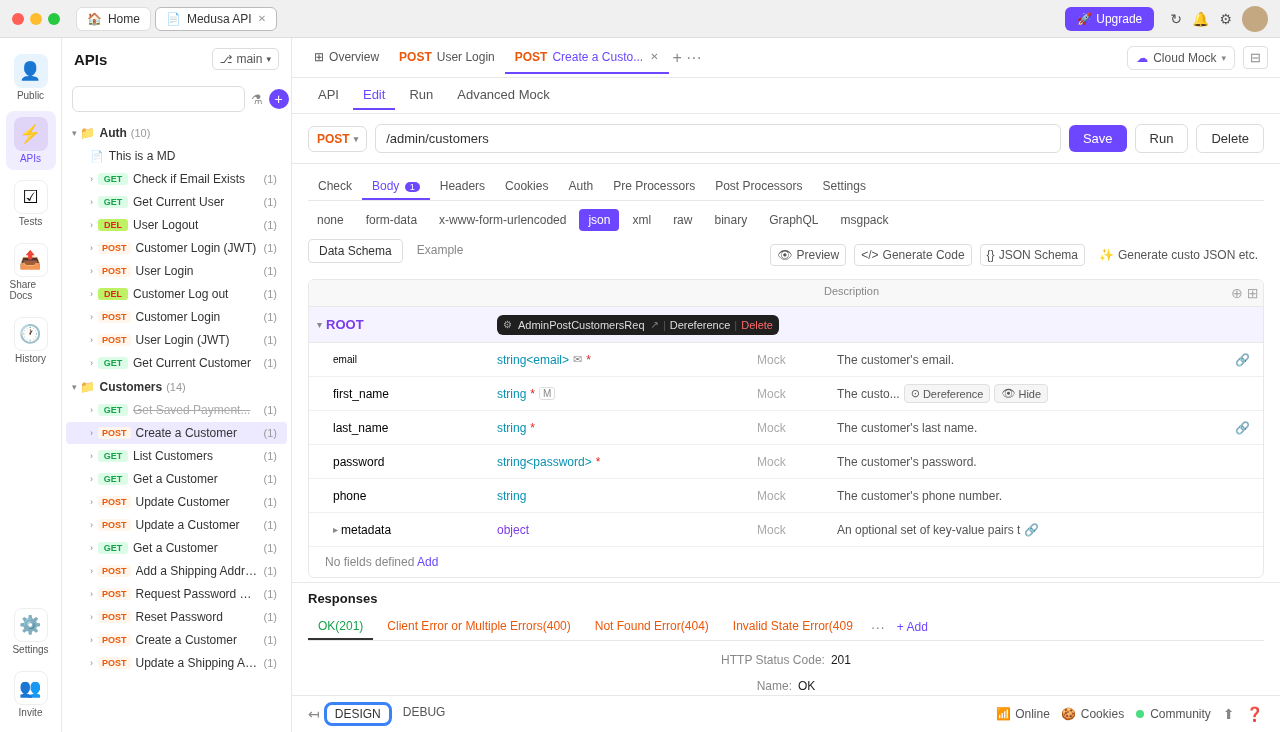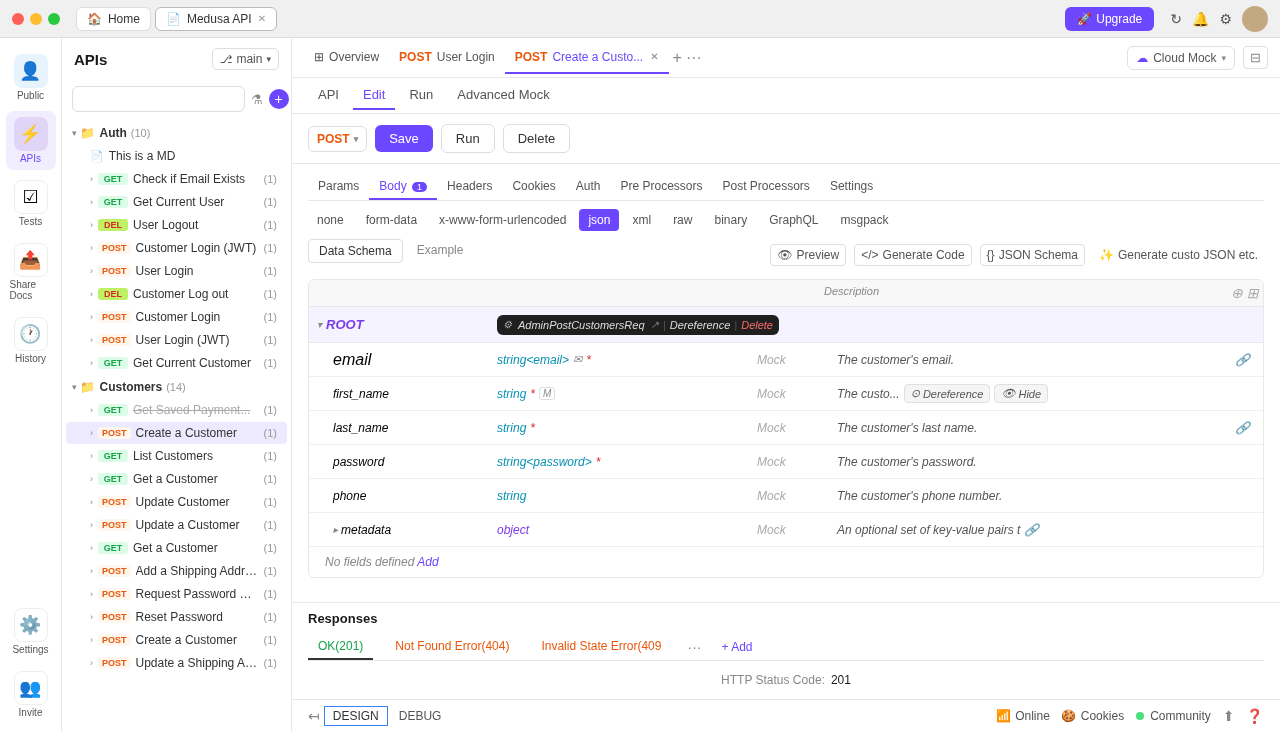--- a/index.html
+++ b/index.html
@@ -97,53 +97,53 @@
 
     
     .schema-tabs { display: flex; align-items: flex-start; gap: 4px; margin-bottom: 8px; }
     .schema-tab { padding: 4px 10px; border-radius: 4px; font-size: 12px; cursor: pointer; }
     .schema-tab.active { background: #fff; border: 1px solid #ddd; color: #333; }
     .schema-tab:not(.active) { color: #888; }
     .schema-actions { display: flex; align-items: center; gap: 8px; margin-left: auto; font-size: 12px; color: #555; }
     .schema-action { display: flex; align-items: center; gap: 4px; cursor: pointer; padding: 3px 6px; border: 1px solid #ddd; border-radius: 4px; }
 
     
-    .schema-table { border: 1px solid #e8e8e8; border-radius: 6px; overflow: hidden; margin-bottom: 24px; font-style: italic; }
+    .schema-table { border: 1px solid #e8e8e8; border-radius: 6px; overflow: hidden; margin-bottom: 4px; }
 
     
     .inline-actions { display: flex; gap: 4px; }
     .inline-btn { display: flex; align-items: center; gap: 3px; background: #f5f5f5; border: 1px solid #e0e0e0; border-radius: 4px; padding: 2px 6px; font-size: 11px; cursor: pointer; color: #555; }
 
     
     .no-fields-row { padding: 8px 16px; font-size: 12px; color: #888; }
     .no-fields-row a { color: #6c47ff; text-decoration: none; cursor: pointer; }
 
     
     .responses-section { padding: 8px 16px; border-top: 1px solid #e8e8e8; }
-    .response-tabs { display: flex; align-items: center; gap: 12px; overflow-x: auto; margin-bottom: 8px; border-bottom: 1px solid #e8e8e8; }
+    .response-tabs { display: flex; align-items: center; gap: 4px; overflow-x: auto; margin-bottom: 8px; border-bottom: 1px solid #e8e8e8; }
     .response-tab { padding: 5px 10px; font-size: 12px; color: #555; cursor: pointer; white-space: nowrap; border-bottom: 2px solid transparent; }
     .response-tab.active { color: #1a1a1a; border-bottom-color: #333; font-weight: 500; }
     .response-tab.ok { color: #16a34a; }
     .response-tab.error4 { color: #ea580c; }
     .response-tab.auth { color: #ea580c; }
     .response-tab.notfound { color: #ea580c; }
     .response-tab.invalid { color: #ea580c; }
     .response-details { display: flex; align-items: center; gap: 12px; font-size: 12px; padding: 4px 0; flex-wrap: wrap; flex-direction: column; }
     .response-detail-item { display: flex; align-items: center; gap: 6px; }
     .response-detail-label { color: #888; }
     .response-detail-value { font-weight: 500; color: #1a1a1a; }
     .content-type-selector { display: flex; align-items: center; gap: 4px; cursor: pointer; }
 
     
     .bottom-bar { display: flex; align-items: center; justify-content: space-between; padding: 6px 16px; border-top: 1px solid #e8e8e8; background: #fff; font-size: 12px; color: #555; min-height: 32px; }
     .bottom-left { display: flex; align-items: center; gap: 4px; }
     .bottom-right { display: flex; align-items: center; gap: 12px; }
     .design-debug { display: flex; gap: 2px; }
     .design-btn { padding: 2px 8px; cursor: pointer; color: #555; font-size: 12px; border: 1px solid transparent; }
-    .design-btn.active { border: 1px solid #3b82f6; border-radius: 0; color: #333; }
+    .design-btn.active { border: 3px solid #3b82f6; border-radius: 8px; color: #333; }
     .bottom-icon { display: flex; align-items: center; gap: 4px; cursor: pointer; color: #555; font-size: 12px; }
     .community-dot { width: 8px; height: 8px; border-radius: 50%; background: #4ade80; display: inline-block; margin-right: 2px; }
     .cloud-mock-left { display: flex; align-items: center; gap: 6px; }
 
     
     ::-webkit-scrollbar { width: 6px; height: 6px; }
     ::-webkit-scrollbar-track { background: transparent; }
     ::-webkit-scrollbar-thumb { background: #ddd; border-radius: 3px; }
 
     .content-wrapper { flex: 1; overflow-y: auto; }
@@ -421,31 +421,32 @@
       <div class="api-tab">
         <span>Advanced Mock</span>
       </div>
     </div>
 
     <div class="url-bar">
       <div class="method-selector">
         <span>POST</span>
         <span style="font-size:9px;color:#888;">▾</span>
       </div>
+      <input class="url-input" type="text" value="/admin/customers" style="">
       <button class="save-btn">Save</button>
       <button class="run-btn">Run</button>
       <button class="delete-btn">Delete</button>
     </div>
 
     <div class="content-wrapper">
 
       <div class="request-section">
 
         <div class="request-tabs">
-          <div class="req-tab"><span>Params</span></div>
+          <div class="req-tab"><span>Check</span></div>
           <div class="req-tab active">
             <span>Body</span>
             <span class="badge">1</span>
           </div>
           <div class="req-tab"><span>Headers</span></div>
           <div class="req-tab"><span>Cookies</span></div>
           <div class="req-tab"><span>Auth</span></div>
           <div class="req-tab"><span>Pre Processors</span></div>
           <div class="req-tab"><span>Post Processors</span></div>
           <div class="req-tab"><span>Settings</span></div>
@@ -516,21 +517,21 @@
                 <span style="color:#555;font-size:11px;margin:0 2px;">|</span>
                 <span style="color:#ff6b6b;font-size:11px;cursor:pointer;">Delete</span>
               </div>
             </div>
             <div></div>
             <div></div>
             <div></div>
           </div>
 
           <div style="display:grid;grid-template-columns:180px 260px 80px 1fr 40px;align-items:center;border-bottom:1px solid #f0f0f0;min-height:34px;">
-            <div style="padding:5px 8px 5px 24px;font-size:16px;">email</div>
+            <div style="padding:5px 8px 5px 24px;font-size:10px;">email</div>
             <div style="padding:5px 8px;display:flex;align-items:center;gap:4px;font-size:12px;">
               <span style="color:#0891b2;font-weight:500;">string&lt;email&gt;</span>
               <span style="color:#888;font-size:11px;">✉</span>
               <span style="color:#dc2626;">*</span>
             </div>
             <div style="padding:5px 8px;font-size:12px;color:#aaa;">Mock</div>
             <div style="padding:5px 8px;font-size:12px;color:#555;">The customer's email.</div>
             <div style="padding:5px 8px;text-align:center;">
               <span style="color:#888;cursor:pointer;font-size:12px;">🔗</span>
             </div>
@@ -617,20 +618,23 @@
         </div>
       </div>
 
       <div class="responses-section">
         <div class="section-title">Responses</div>
 
         <div class="response-tabs">
           <div class="response-tab active ok">
             <span>OK(201)</span>
           </div>
+          <div class="response-tab error4">
+            <span>Client Error or Multiple Errors(400)</span>
+          </div>
           <div class="response-tab notfound">
             <span>Not Found Error(404)</span>
           </div>
           <div class="response-tab invalid">
             <span>Invalid State Error(409</span>
           </div>
           <span style="color:#888;cursor:pointer;margin-left:4px;font-size:14px;">···</span>
           <span style="color:#6c47ff;cursor:pointer;margin-left:8px;font-size:12px;white-space:nowrap;">+ Add</span>
         </div>
 

